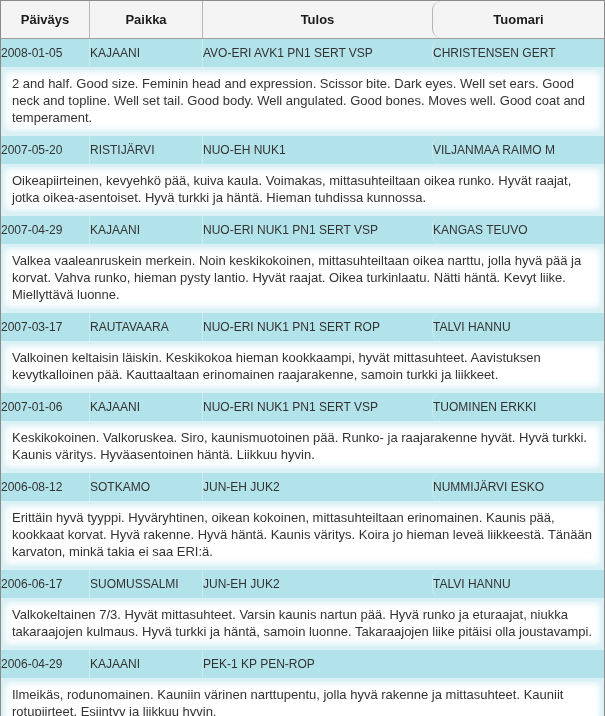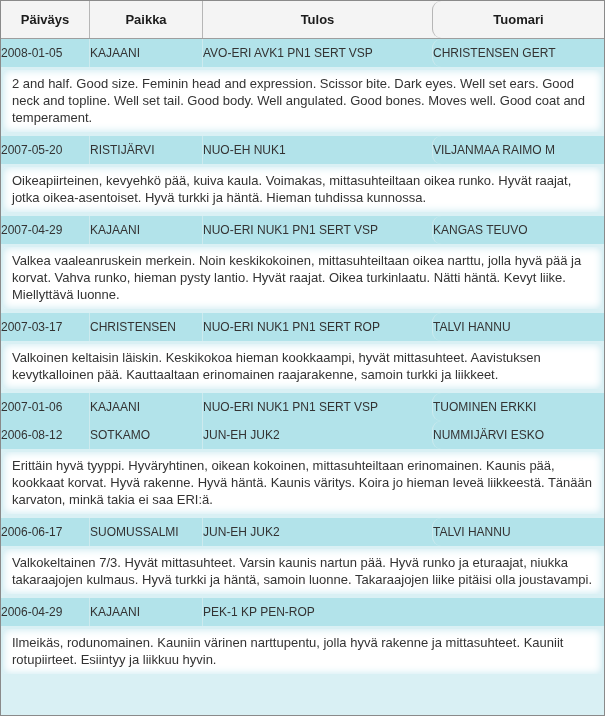--- a/index.html
+++ b/index.html
@@ -105,34 +105,35 @@
       <div class="data-cell c-place">KAJAANI</div>
       <div class="data-cell c-result">NUO-ERI NUK1 PN1 SERT VSP</div>
       <div class="data-cell c-judge">KANGAS TEUVO</div>
     </div>
     <div class="critique-box">Valkea vaaleanruskein merkein. Noin keskikokoinen, mittasuhteiltaan oikea narttu, jolla hyvä pää ja korvat. Vahva runko, hieman pysty lantio. Hyvät raajat. Oikea turkinlaatu. Nätti häntä. Kevyt liike. Miellyttävä luonne.</div>
   </div>
 
   <div>
     <div class="data-row">
       <div class="data-cell c-date">2007-03-17</div>
-      <div class="data-cell c-place">CHRISTENSEN</div>
+      <div class="data-cell c-place">RAUTAVAARA</div>
       <div class="data-cell c-result">NUO-ERI NUK1 PN1 SERT ROP</div>
       <div class="data-cell c-judge">TALVI HANNU</div>
     </div>
     <div class="critique-box">Valkoinen keltaisin läiskin. Keskikokoa hieman kookkaampi, hyvät mittasuhteet. Aavistuksen kevytkalloinen pää. Kauttaaltaan erinomainen raajarakenne, samoin turkki ja liikkeet.</div>
   </div>
 
   <div>
     <div class="data-row">
       <div class="data-cell c-date">2007-01-06</div>
       <div class="data-cell c-place">KAJAANI</div>
       <div class="data-cell c-result">NUO-ERI NUK1 PN1 SERT VSP</div>
       <div class="data-cell c-judge">TUOMINEN ERKKI</div>
     </div>
+    <div class="critique-box">Keskikokoinen. Valkoruskea. Siro, kaunismuotoinen pää. Runko- ja raajarakenne hyvät. Hyvä turkki. Kaunis väritys. Hyväasentoinen häntä. Liikkuu hyvin.</div>
   </div>
 
   <div>
     <div class="data-row">
       <div class="data-cell c-date">2006-08-12</div>
       <div class="data-cell c-place">SOTKAMO</div>
       <div class="data-cell c-result">JUN-EH JUK2</div>
       <div class="data-cell c-judge">NUMMIJÄRVI ESKO</div>
     </div>
     <div class="critique-box">Erittäin hyvä tyyppi. Hyväryhtinen, oikean kokoinen, mittasuhteiltaan erinomainen. Kaunis pää, kookkaat korvat. Hyvä rakenne. Hyvä häntä. Kaunis väritys. Koira jo hieman leveä liikkeestä. Tänään karvaton, minkä takia ei saa ERI:ä.</div>

